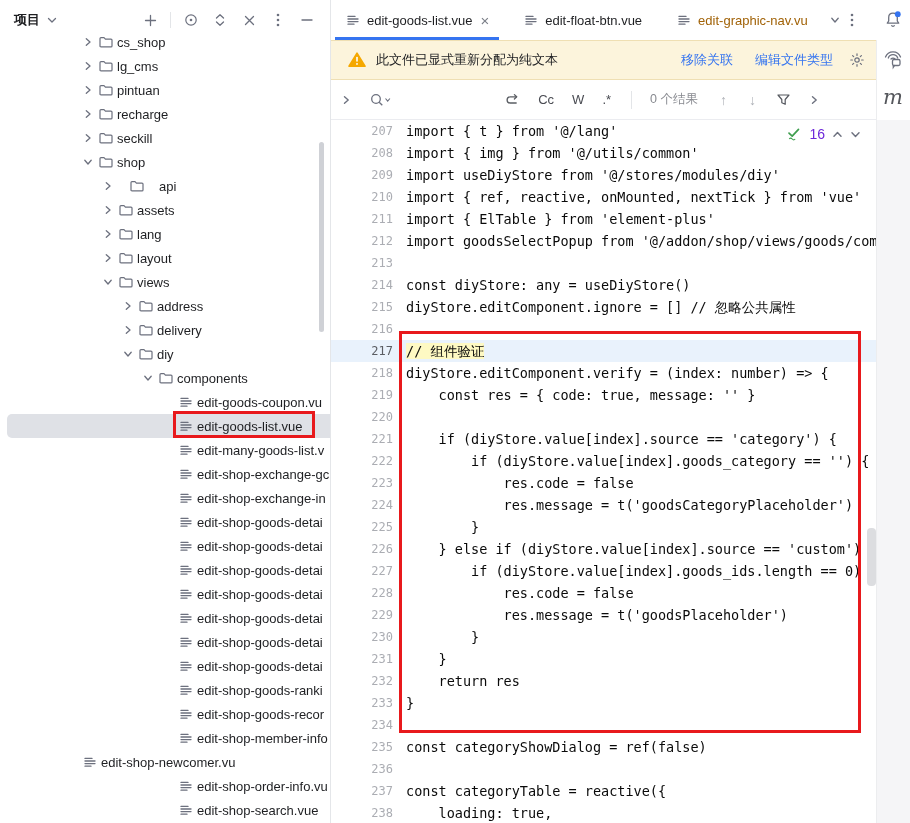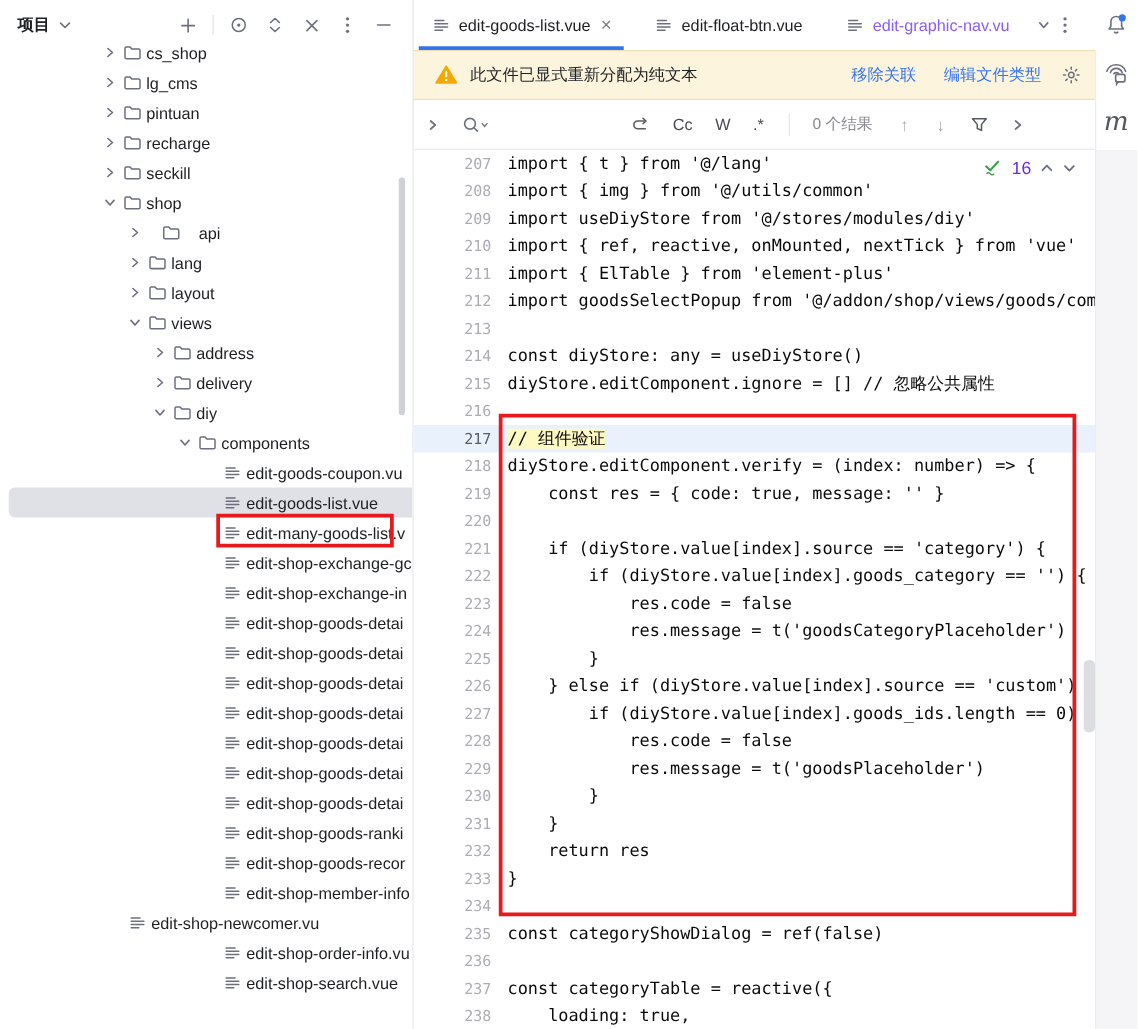--- a/index.html
+++ b/index.html
@@ -26,21 +26,21 @@
 
   #tree-scroll-thumb { position:absolute; left:319px; top:142px; width:5px; height:190px; background:#CFD1D6; border-radius:3px; }
 
   
   #editor-pane { position:absolute; left:330px; top:0; width:546px; height:823px; background:#fff; border-left:1px solid #E4E6E9; }
 
   #tabbar { position:absolute; left:0; top:0; width:546px; height:40px; display:flex; align-items:stretch; }
   .tab { position:relative; display:flex; align-items:center; gap:6px; padding:0 10px; font-size:13px; }
   .tab .tab-label { white-space:nowrap; overflow:hidden; }
   .tab.active::after { content:""; position:absolute; left:0; right:0; bottom:0; height:3px; background:#3574F0; }
-  .tab.mod .tab-label { color:#8b5cf6; }
+  .tab.mod .tab-label { color:#a16207; }
   .tab-close { color:#7A7E87; font-size:15px; line-height:1; margin-left:2px; }
   #tab-overflow { margin-left:12px; display:flex; align-items:center; gap:10px; }
 
   #banner { position:absolute; left:0; top:40px; width:546px; height:40px; background:#FCF4DC;
     border-top:1px solid #EFDFB3; border-bottom:1px solid #EFDFB3; display:flex; align-items:center; padding:0 12px 0 17px; font-size:13px; }
   #banner-msg { margin-left:10px; color:#1E1F22; }
   .banner-link { color:#3574F0; margin-left:22px; white-space:nowrap; }
   #banner-gear { margin-left:16px; display:inline-flex; }
 
   #searchbar { position:absolute; left:0; top:80px; width:546px; height:40px; border-bottom:1px solid #EBECF0;
@@ -227,20 +227,33 @@
           <span class="chev-slot">
             <svg width="10" height="10" viewBox="0 0 10 10">
               <path d="M3.3 1.8 L7 5 L3.3 8.2" fill="none" stroke="#6C707E" stroke-width="1.3" stroke-linecap="round" stroke-linejoin="round"></path>
             </svg>
           </span>
           <span class="ico-slot">
             <svg width="16" height="16" viewBox="0 0 16 16">
               <path d="M2 4.6 C2 4 2.4 3.6 3 3.6 H6 L7.4 5.1 H13 C13.6 5.1 14 5.5 14 6.1 V11.9 C14 12.5 13.6 12.9 13 12.9 H3 C2.4 12.9 2 12.5 2 11.9 Z" fill="none" stroke="#6C707E" stroke-width="1.2" stroke-linejoin="round"></path>
             </svg>
           </span>
+          <span class="tree-label">assets</span>
+        </div>
+        <div class="tree-row" style="padding-left: 100px;">
+          <span class="chev-slot">
+            <svg width="10" height="10" viewBox="0 0 10 10">
+              <path d="M3.3 1.8 L7 5 L3.3 8.2" fill="none" stroke="#6C707E" stroke-width="1.3" stroke-linecap="round" stroke-linejoin="round"></path>
+            </svg>
+          </span>
+          <span class="ico-slot">
+            <svg width="16" height="16" viewBox="0 0 16 16">
+              <path d="M2 4.6 C2 4 2.4 3.6 3 3.6 H6 L7.4 5.1 H13 C13.6 5.1 14 5.5 14 6.1 V11.9 C14 12.5 13.6 12.9 13 12.9 H3 C2.4 12.9 2 12.5 2 11.9 Z" fill="none" stroke="#6C707E" stroke-width="1.2" stroke-linejoin="round"></path>
+            </svg>
+          </span>
           <span class="tree-label">lang</span>
         </div>
         <div class="tree-row" style="padding-left: 100px; align-items: center;">
           <span class="chev-slot">
             <svg width="10" height="10" viewBox="0 0 10 10">
               <path d="M3.3 1.8 L7 5 L3.3 8.2" fill="none" stroke="#6C707E" stroke-width="1.3" stroke-linecap="round" stroke-linejoin="round"></path>
             </svg>
           </span>
           <span class="ico-slot">
             <svg width="16" height="16" viewBox="0 0 16 16">
@@ -472,21 +485,21 @@
           <span class="ico-slot">
             <svg width="16" height="16" viewBox="0 0 16 16" stroke="#6C707E" stroke-width="1.3" stroke-linecap="round">
               <line x1="3" y1="4.4" x2="10" y2="4.4"></line>
               <line x1="3" y1="7" x2="13" y2="7"></line>
               <line x1="3" y1="9.6" x2="13" y2="9.6"></line>
               <line x1="3" y1="12.2" x2="9" y2="12.2"></line>
             </svg>
           </span>
           <span class="tree-label">edit-shop-member-info</span>
         </div>
-        <div class="tree-row" style="padding-left: 100px;">
+        <div class="tree-row" style="padding-left: 80px;">
           <span class="ico-slot">
             <svg width="16" height="16" viewBox="0 0 16 16" stroke="#6C707E" stroke-width="1.3" stroke-linecap="round">
               <line x1="3" y1="4.4" x2="10" y2="4.4"></line>
               <line x1="3" y1="7" x2="13" y2="7"></line>
               <line x1="3" y1="9.6" x2="13" y2="9.6"></line>
               <line x1="3" y1="12.2" x2="9" y2="12.2"></line>
             </svg>
           </span>
           <span class="tree-label">edit-shop-newcomer.vu</span>
         </div>

